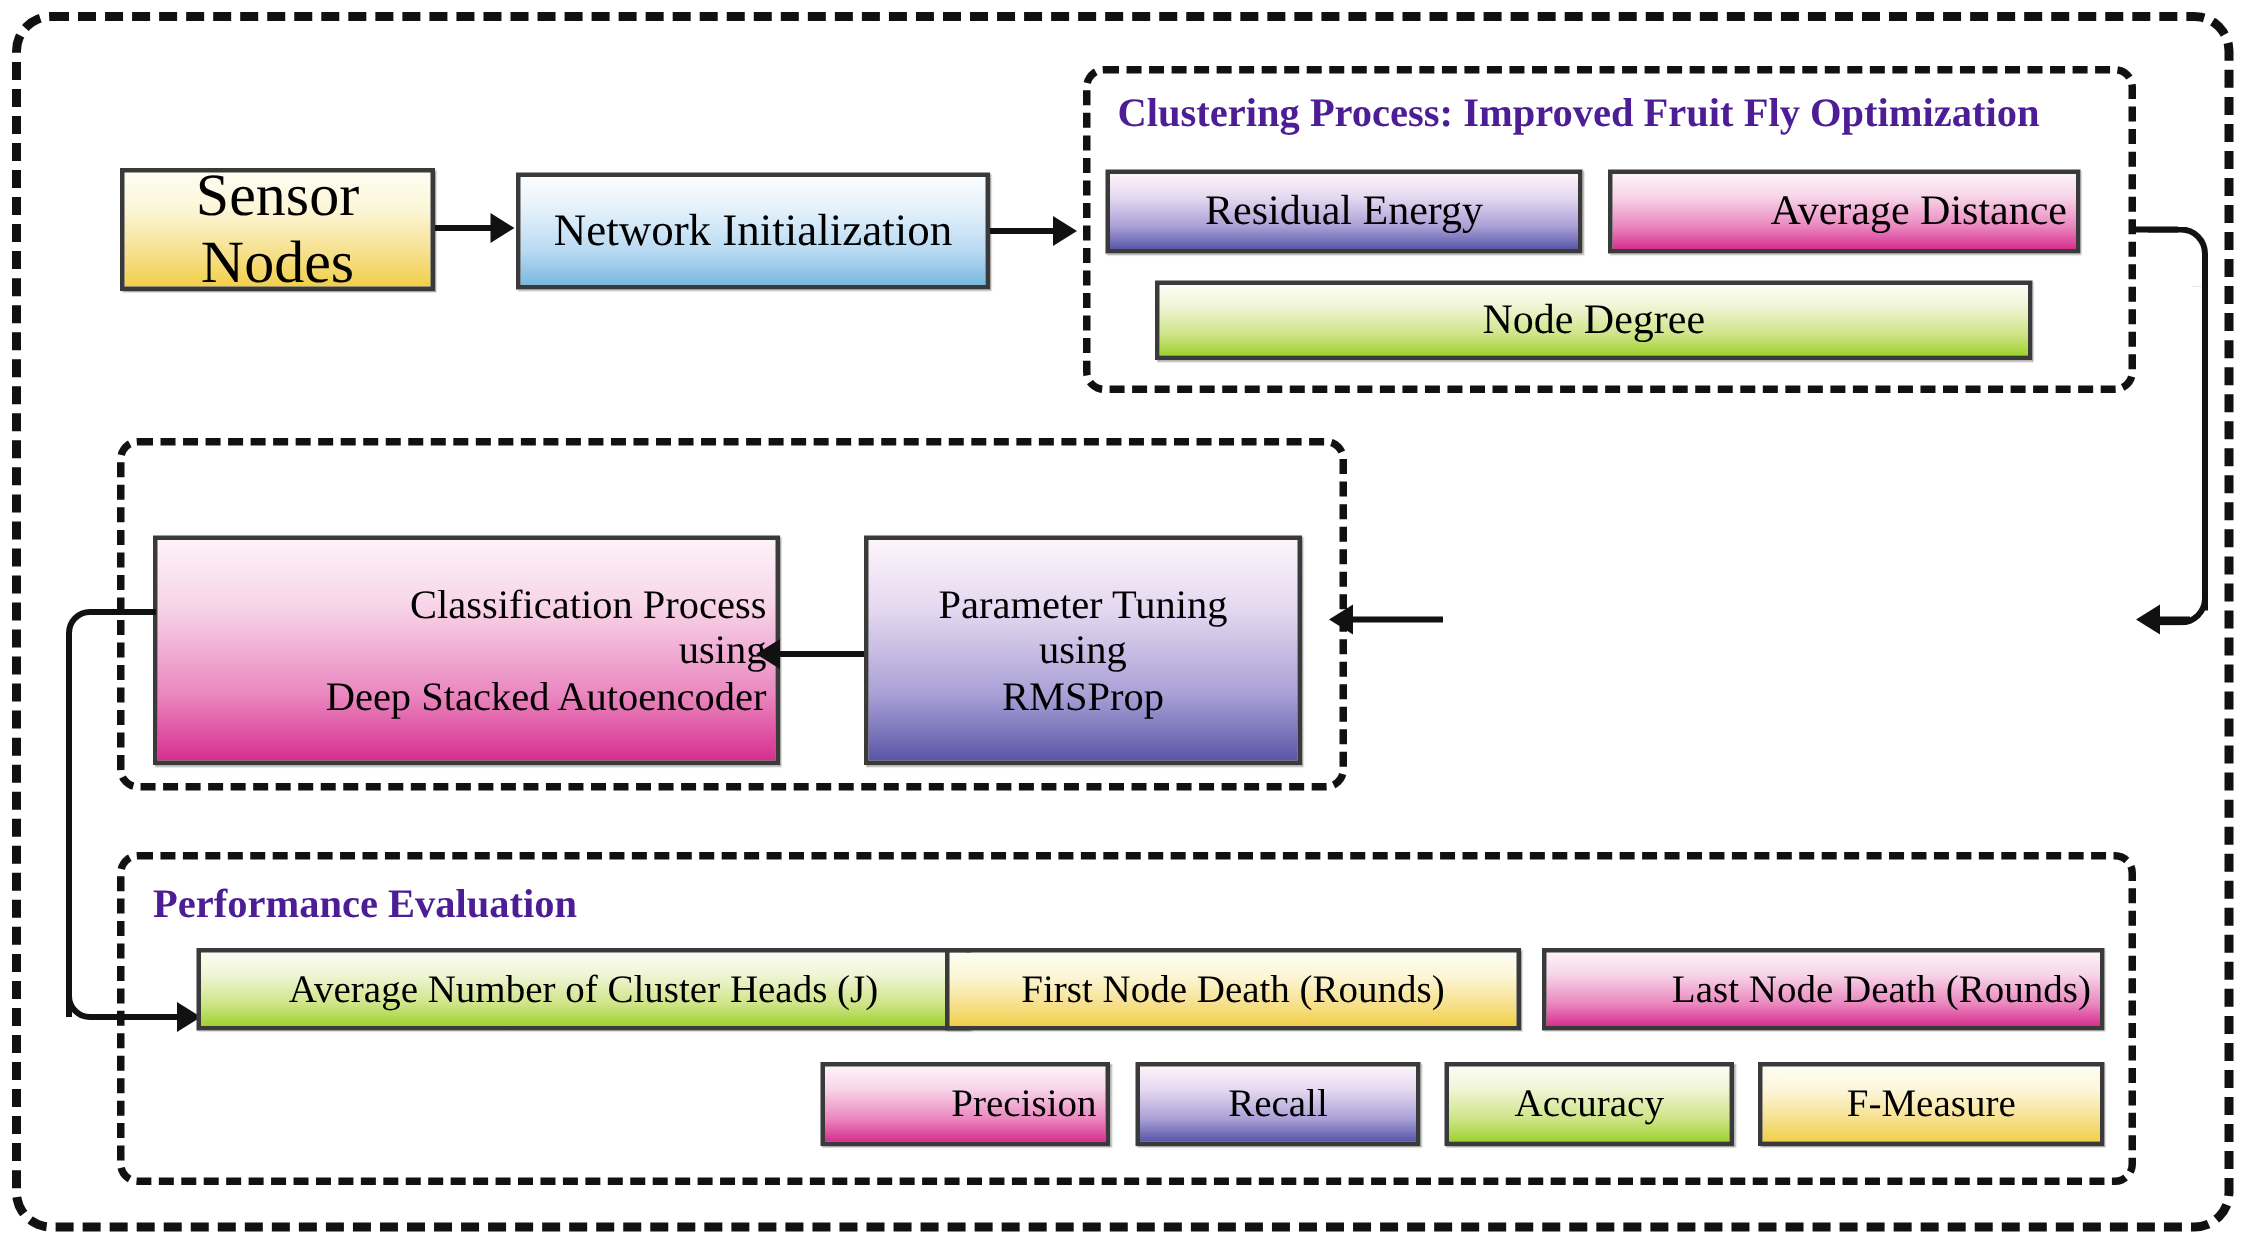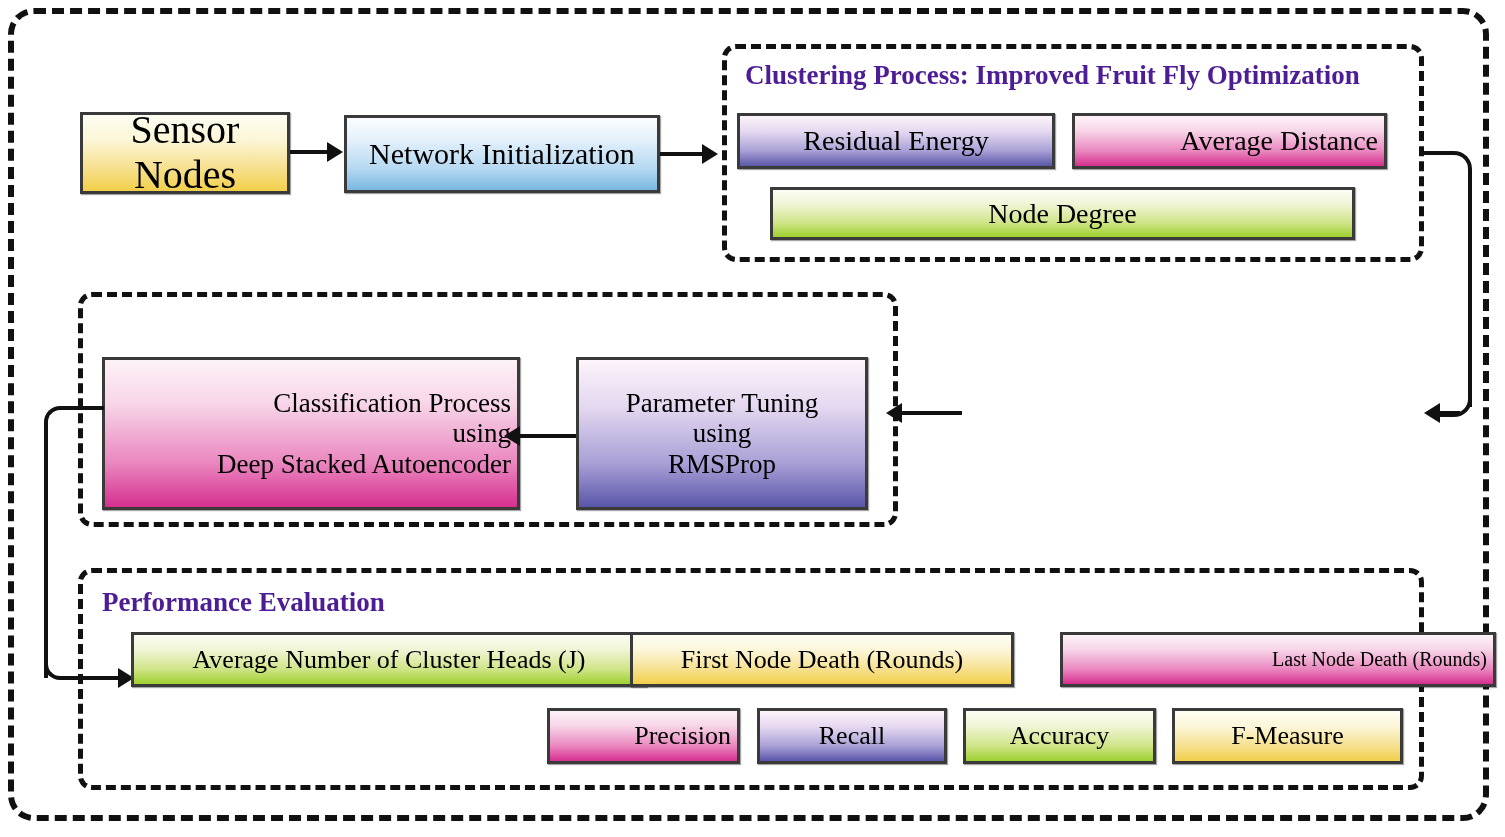--- a/index.html
+++ b/index.html
@@ -167,21 +167,21 @@
   <div class="group" style="left:78px; top:568px; width:1346px; height:222px;">
   </div>
   <div class="group-title" style="left:102px; top:587px; font-size:27px;">Performance Evaluation</div>
 
   <div class="node g-green" style="left:100px; top:632px; width:516px; height:55px; font-size:26px;margin-left:31px;">
     <span>Average Number of Cluster Heads (J)</span>
   </div>
   <div class="node g-yellow" style="left:630px; top:632px; width:384px; height:55px; font-size:26px;">
     <span>First Node Death (Rounds)</span>
   </div>
-  <div class="node g-pink" style="left:1028px; top:632px; width:436px; height:55px; font-size:20px;margin-left:32px;">
+  <div class="node g-pink" style="left:1028px; top:632px; width:375px; height:55px; font-size:26px;">
     <span>Last Node Death (Rounds)</span>
   </div>
 
   <div class="node g-pink" style="left:547px; top:708px; width:193px; height:56px; font-size:26px;">
     <span>Precision</span>
   </div>
   <div class="node g-purple" style="left:757px; top:708px; width:190px; height:56px; font-size:26px;">
     <span>Recall</span>
   </div>
   <div class="node g-green" style="left:963px; top:708px; width:193px; height:56px; font-size:26px;">

